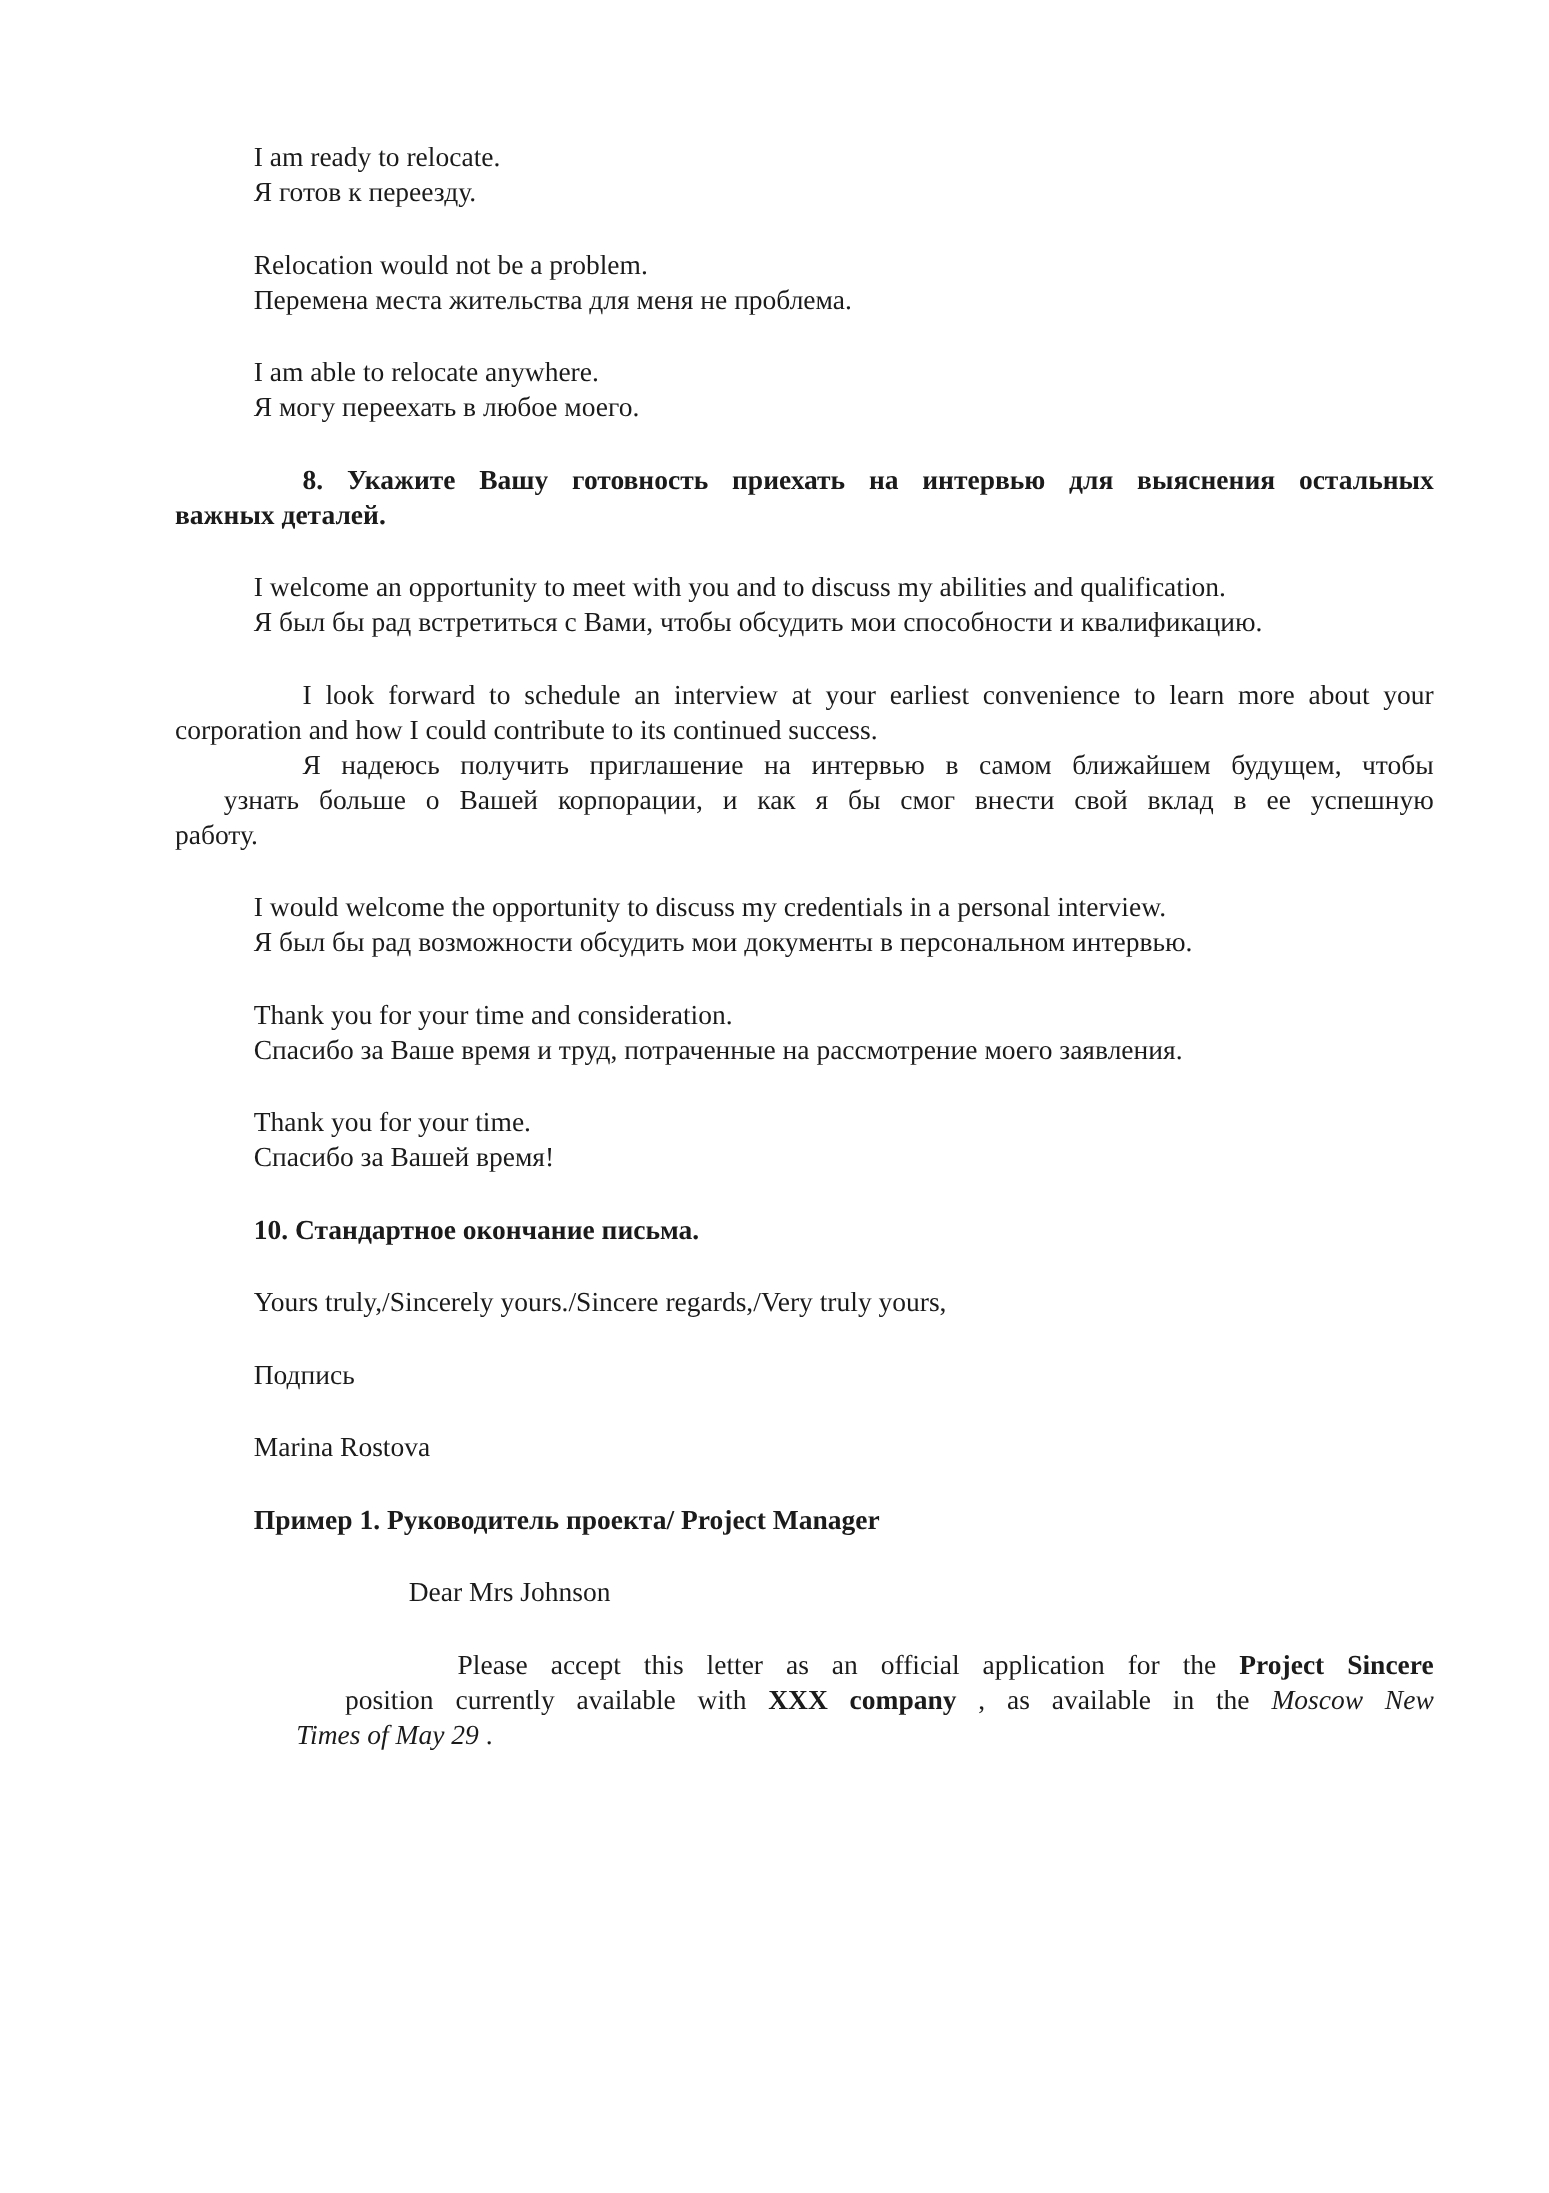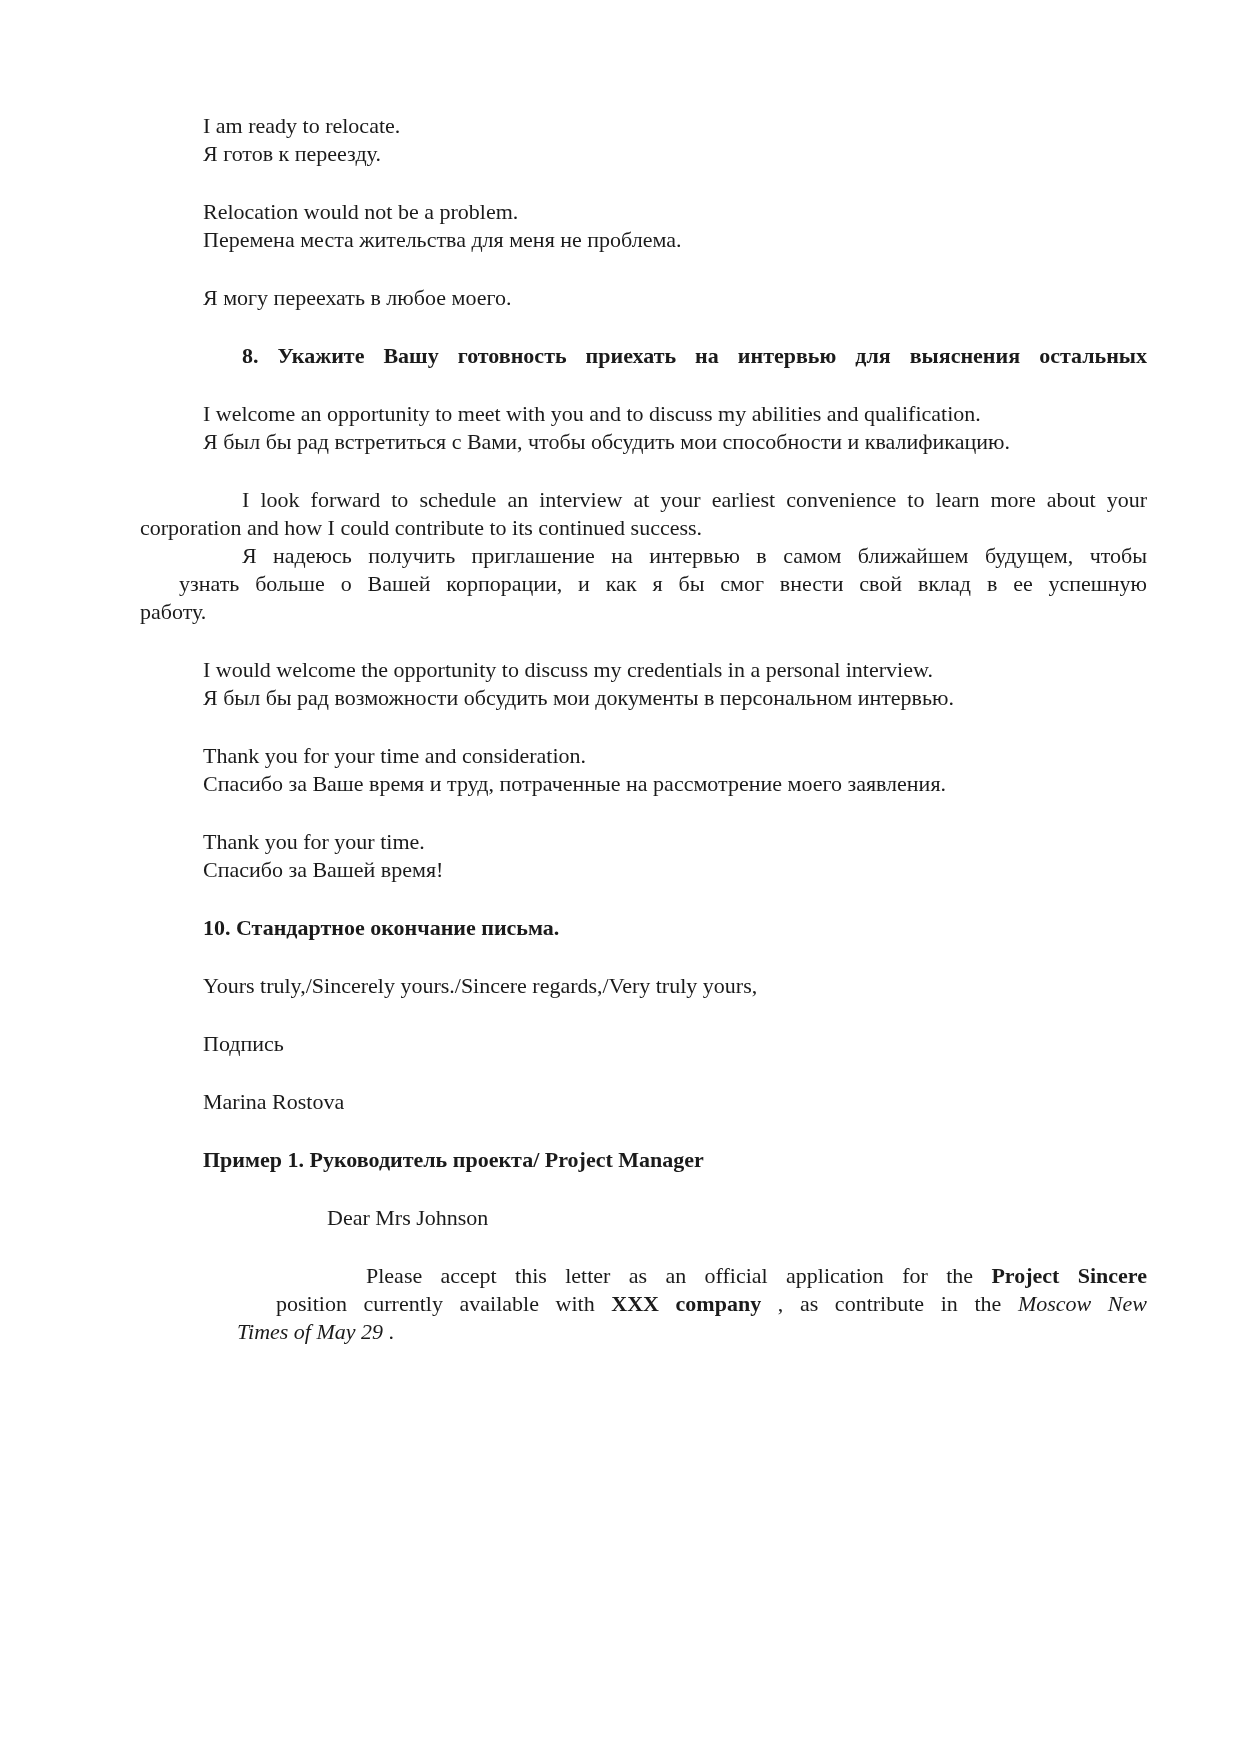--- a/index.html
+++ b/index.html
@@ -58,24 +58,26 @@
   <div class="text-block">
       <div class="block paragraph">
         <div class="line indent"><span>I am ready to relocate.</span></div>
         <div class="line indent"><span>Я готов к переезду.</span></div>
       </div>
       <div class="block paragraph">
         <div class="line indent"><span>Relocation would not be a problem.</span></div>
         <div class="line indent"><span>Перемена места жительства для меня не проблема.</span></div>
       </div>
       <div class="block paragraph">
+        <div class="line indent"><span>I am able to relocate anywhere.</span></div>
         <div class="line indent"><span>Я могу переехать в любое моего.</span></div>
       </div>
       <div class="block heading">
         <div class="line indent justify"><span>8. Укажите Вашу готовность приехать на интервью для выяснения остальных</span></div>
+        <div class="line"><span>важных деталей.</span></div>
       </div>
       <div class="block paragraph">
         <div class="line indent"><span>I welcome an opportunity to meet with you and to discuss my abilities and qualification.</span></div>
         <div class="line indent"><span>Я был бы рад встретиться с Вами, чтобы обсудить мои способности и квалификацию.</span></div>
       </div>
       <div class="block paragraph">
         <div class="line indent justify"><span>I look forward to schedule an interview at your earliest convenience to learn more about your</span></div>
         <div class="line"><span>corporation and how I could contribute to its continued success.</span></div>
         <div class="line indent justify"><span>Я надеюсь получить приглашение на интервью в самом ближайшем будущем, чтобы</span></div>
         <div class="line justify"><span>узнать больше о Вашей корпорации, и как я бы смог внести свой вклад в ее успешную</span></div>
@@ -106,17 +108,17 @@
         <div class="line indent"><span>Marina Rostova</span></div>
       </div>
       <div class="block heading">
         <div class="line indent"><span>Пример 1. Руководитель проекта/ Project Manager</span></div>
       </div>
       <div class="block paragraph letter">
         <div class="line indent"><span>Dear Mrs Johnson</span></div>
       </div>
       <div class="block paragraph letter">
         <div class="line indent justify"><span>Please accept this letter as an official application for the </span><span class="bold">Project Sincere</span></div>
-        <div class="line justify"><span>position currently available with </span><span class="bold">XXX company</span><span> , as contribute in the </span><span class="italic">Moscow New</span></div>
+        <div class="line justify"><span>position currently available with </span><span class="bold">XXX company</span><span> , as available in the </span><span class="italic">Moscow New</span></div>
         <div class="line"><span class="italic">Times of May 29</span><span> .</span></div>
       </div>
     </div>
 </div>
 
 </body></html>

